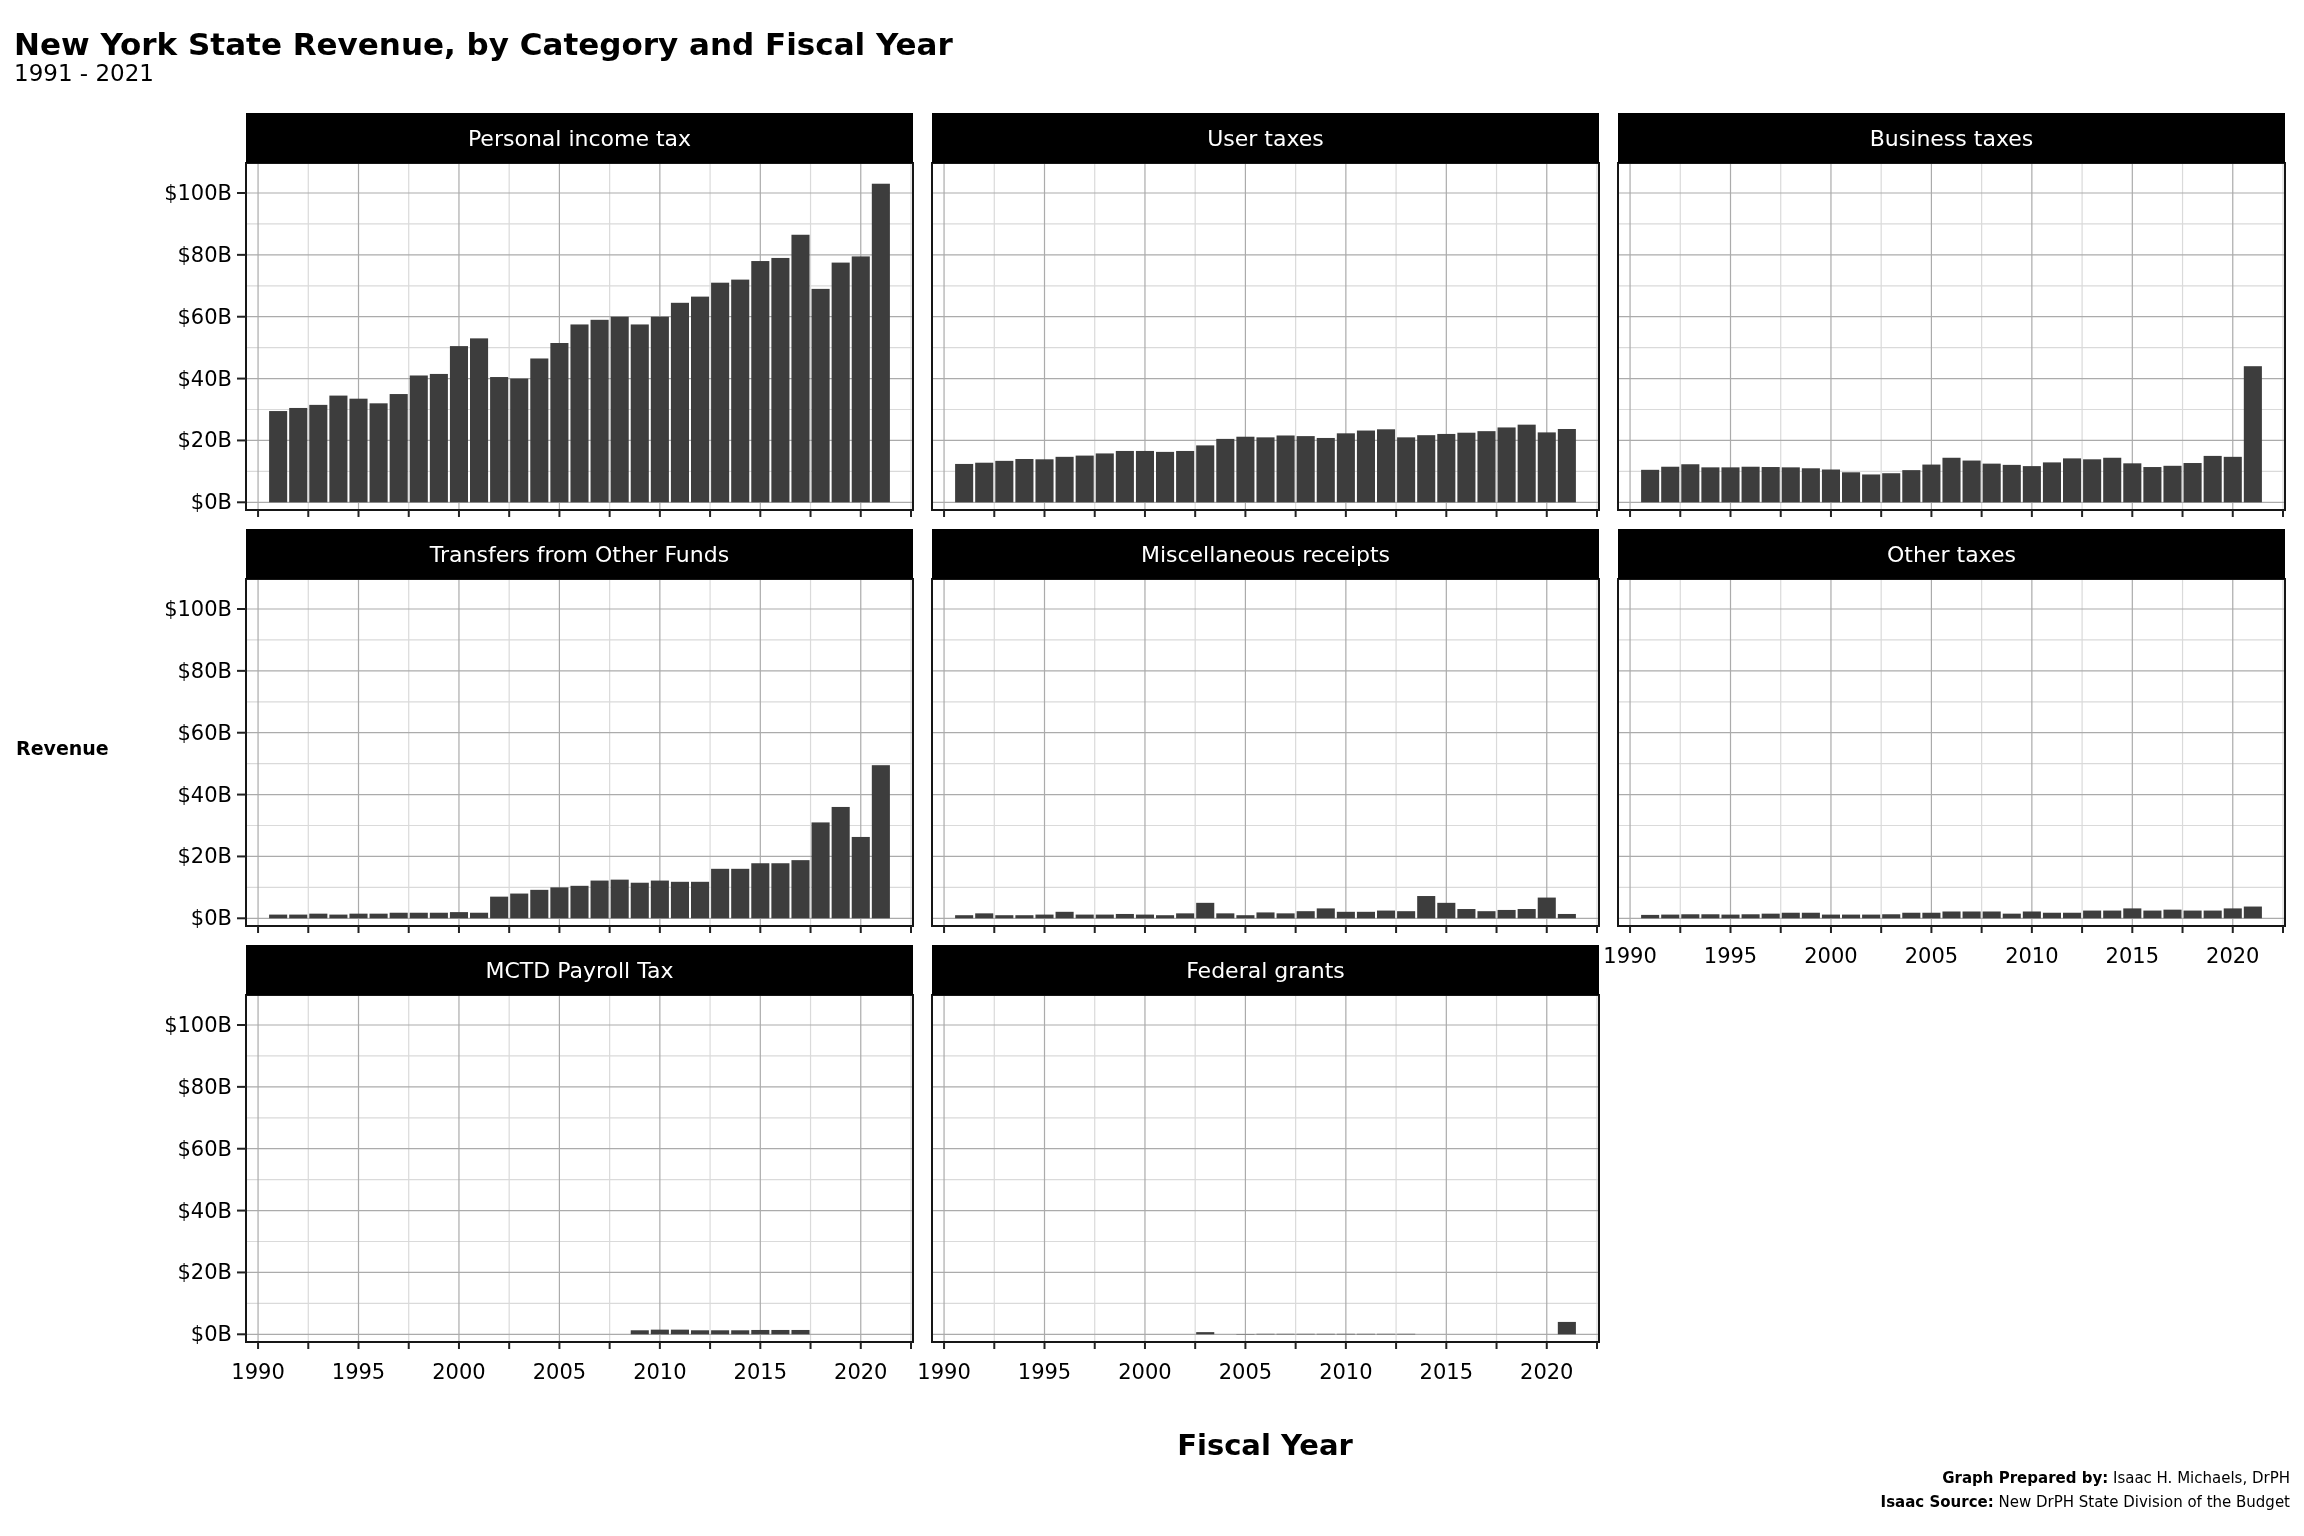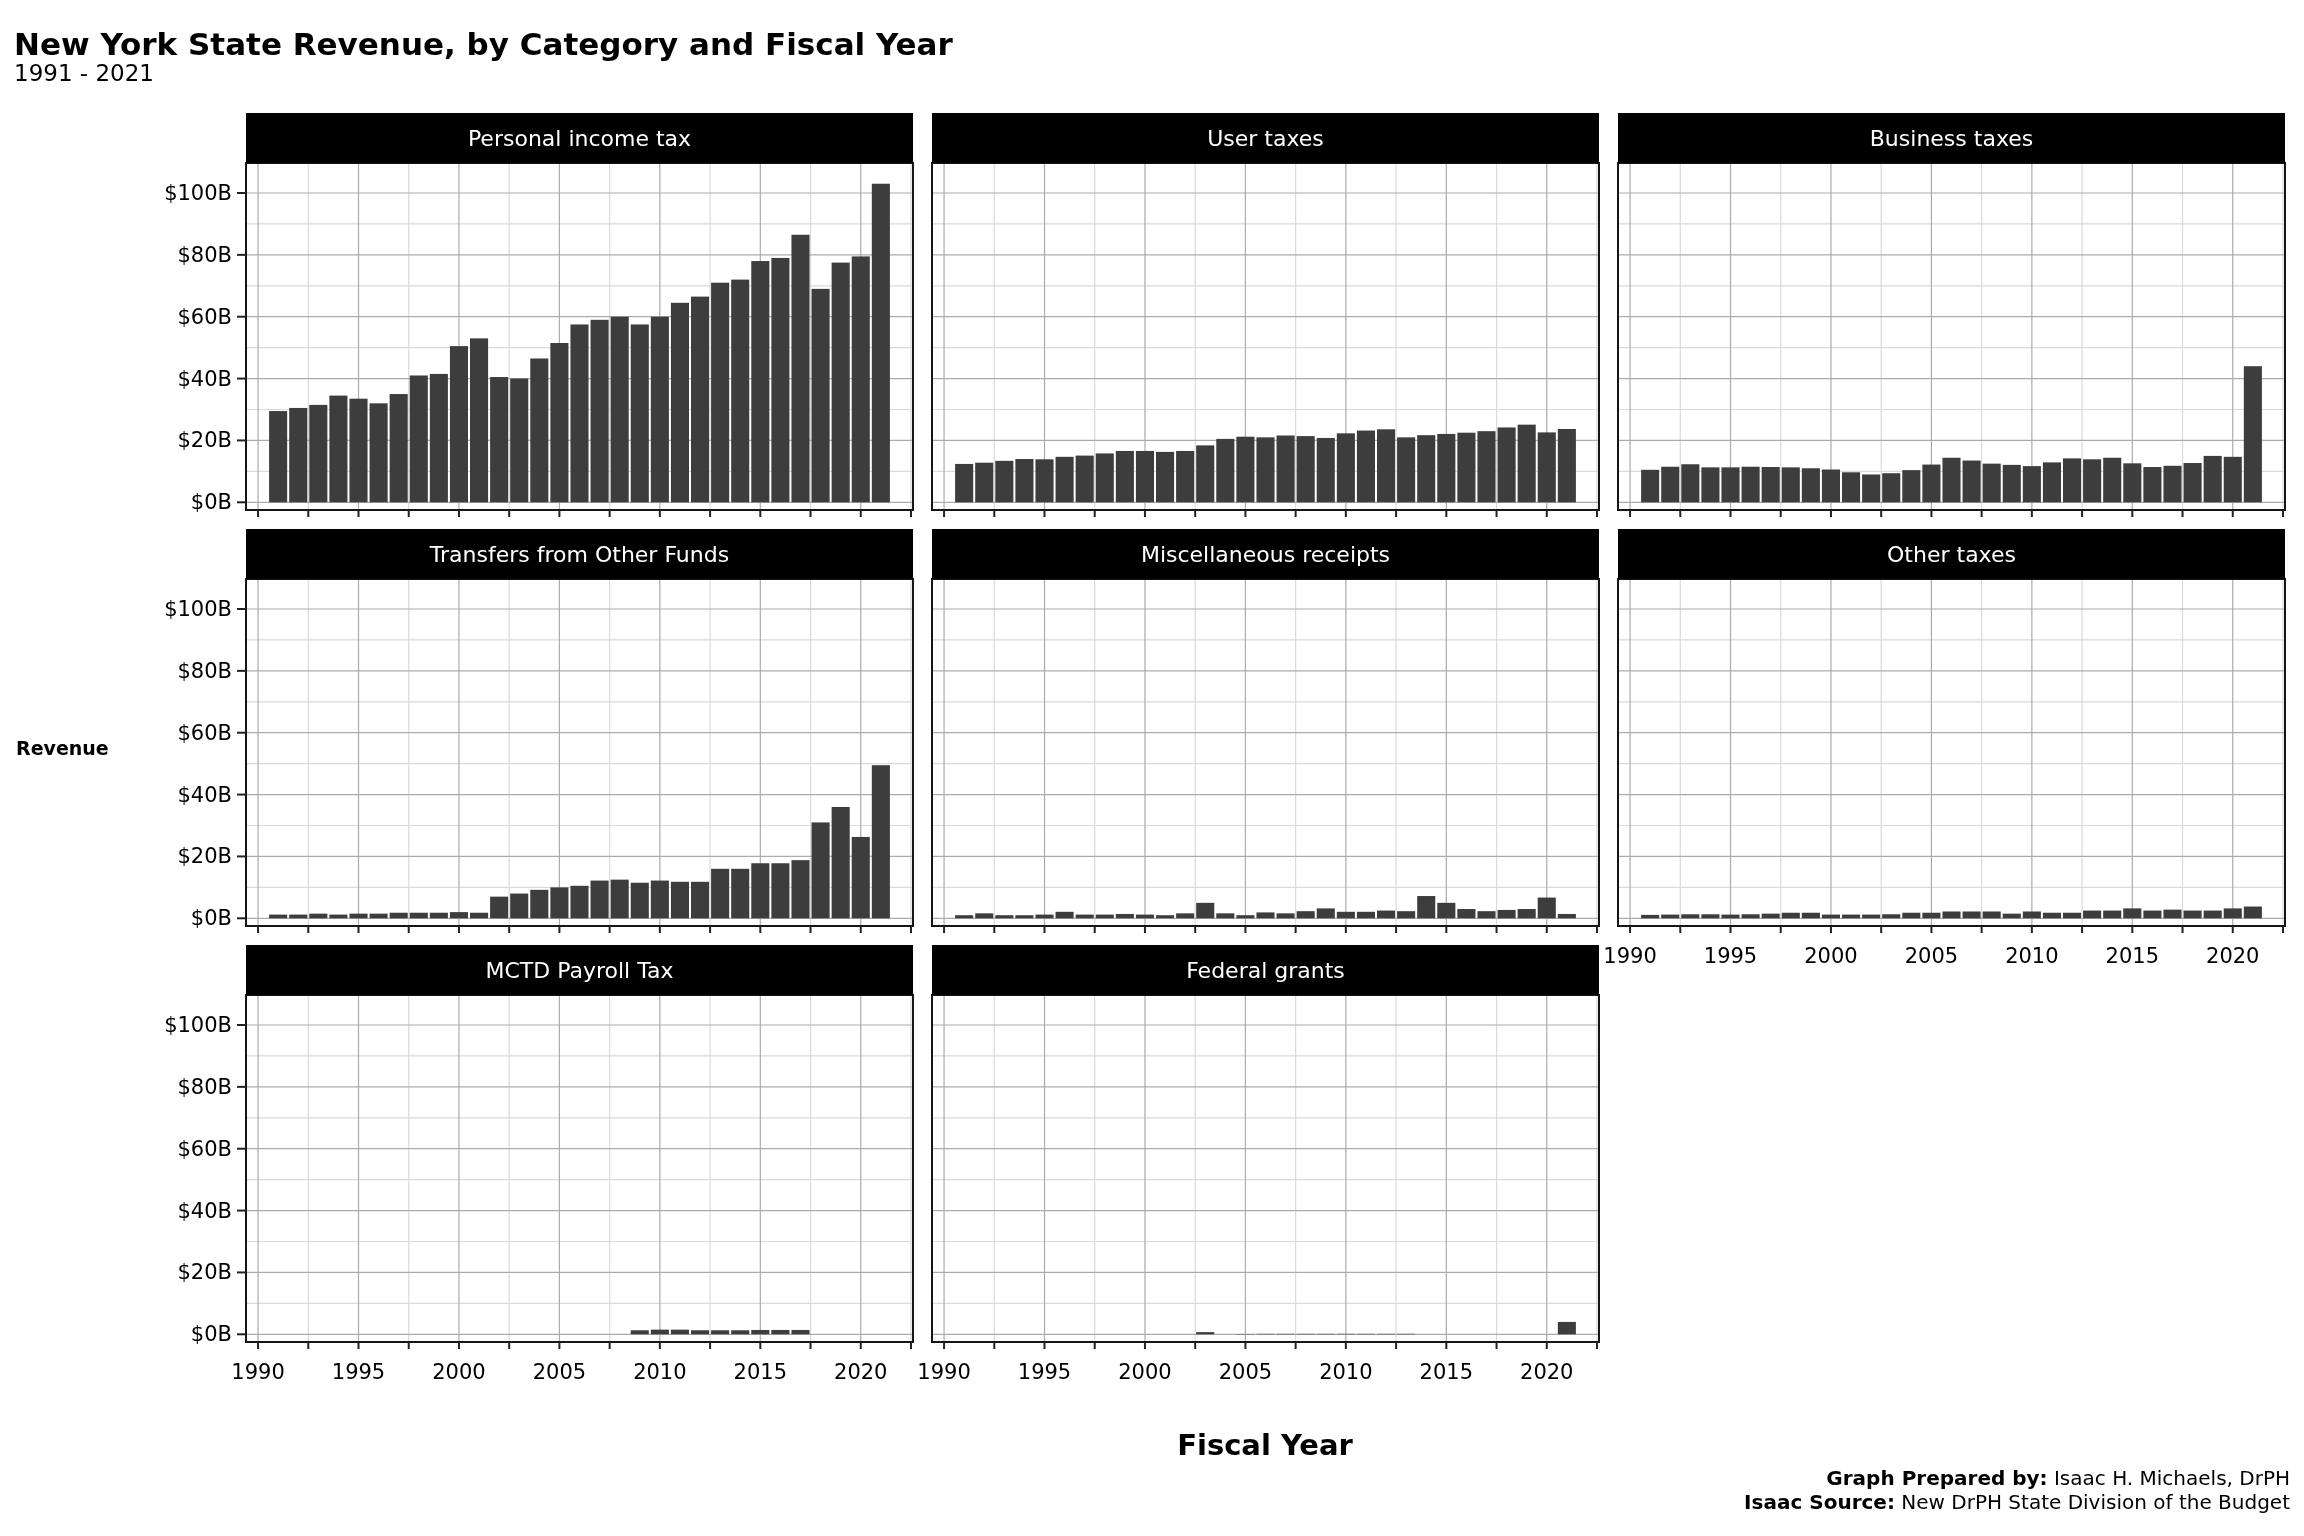--- a/index.html
+++ b/index.html
@@ -3,21 +3,21 @@
 <meta charset="utf-8">
 <style>
   html,body{margin:0;padding:0;background:#ffffff;}
   body{font-family:"DejaVu Sans","Liberation Sans",sans-serif;color:#000;}
   #stage{position:relative;width:2304px;height:1536px;background:#fff;overflow:hidden;}
   #chart-svg{position:absolute;left:0;top:0;}
   .title{position:absolute;left:14px;top:6px;font-size:31px;font-weight:bold;letter-spacing:0px;margin-top:20px;}
   .subtitle{position:absolute;left:14px;top:60px;font-size:23px;}
   .y-axis-title{position:absolute;left:16px;top:737px;font-size:19px;font-weight:bold;}
   .x-axis-title{position:absolute;left:1265px;top:1428px;transform:translateX(-50%);font-size:29px;font-weight:bold;}
-  .footer{position:absolute;right:14px;top:1466px;text-align:right;font-size:20px;line-height:24px;}
+  .footer{position:absolute;right:14px;top:1466px;text-align:right;font-size:15px;line-height:24px;}
   .footer b{font-weight:bold;}
 </style>
 </head>
 <body>
 
 <div id="stage">
   <svg id="chart-svg" width="2304" height="1536">
       <g>
         <rect x="246" y="163" width="667" height="347" fill="#ffffff"></rect>
         <line x1="246" y1="471.37" x2="913" y2="471.37" stroke="#dadada" stroke-width="1.2"></line>

